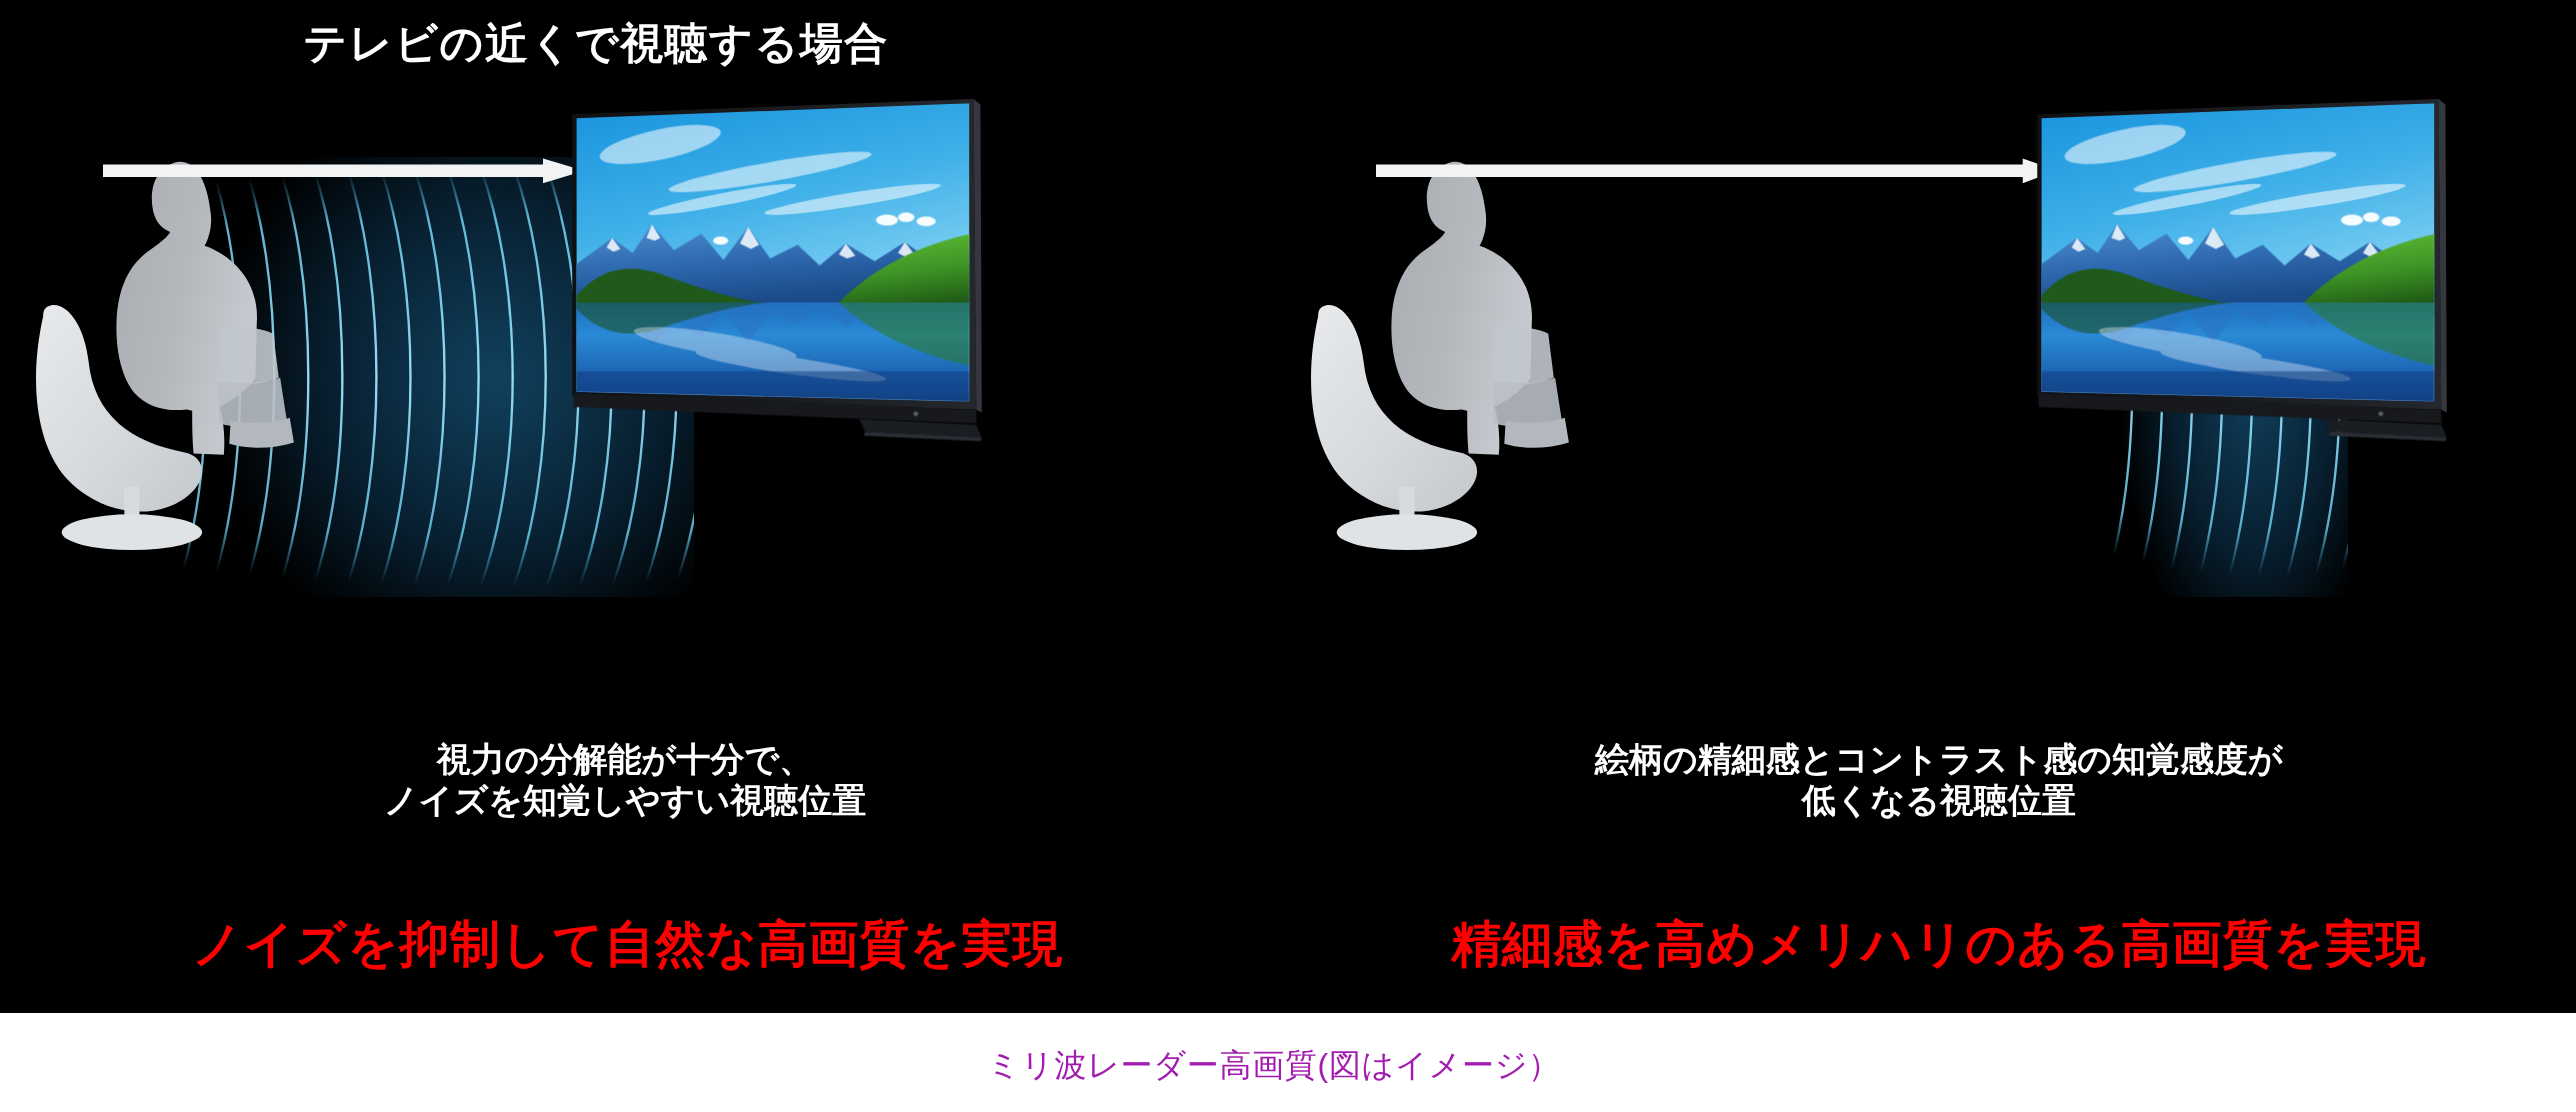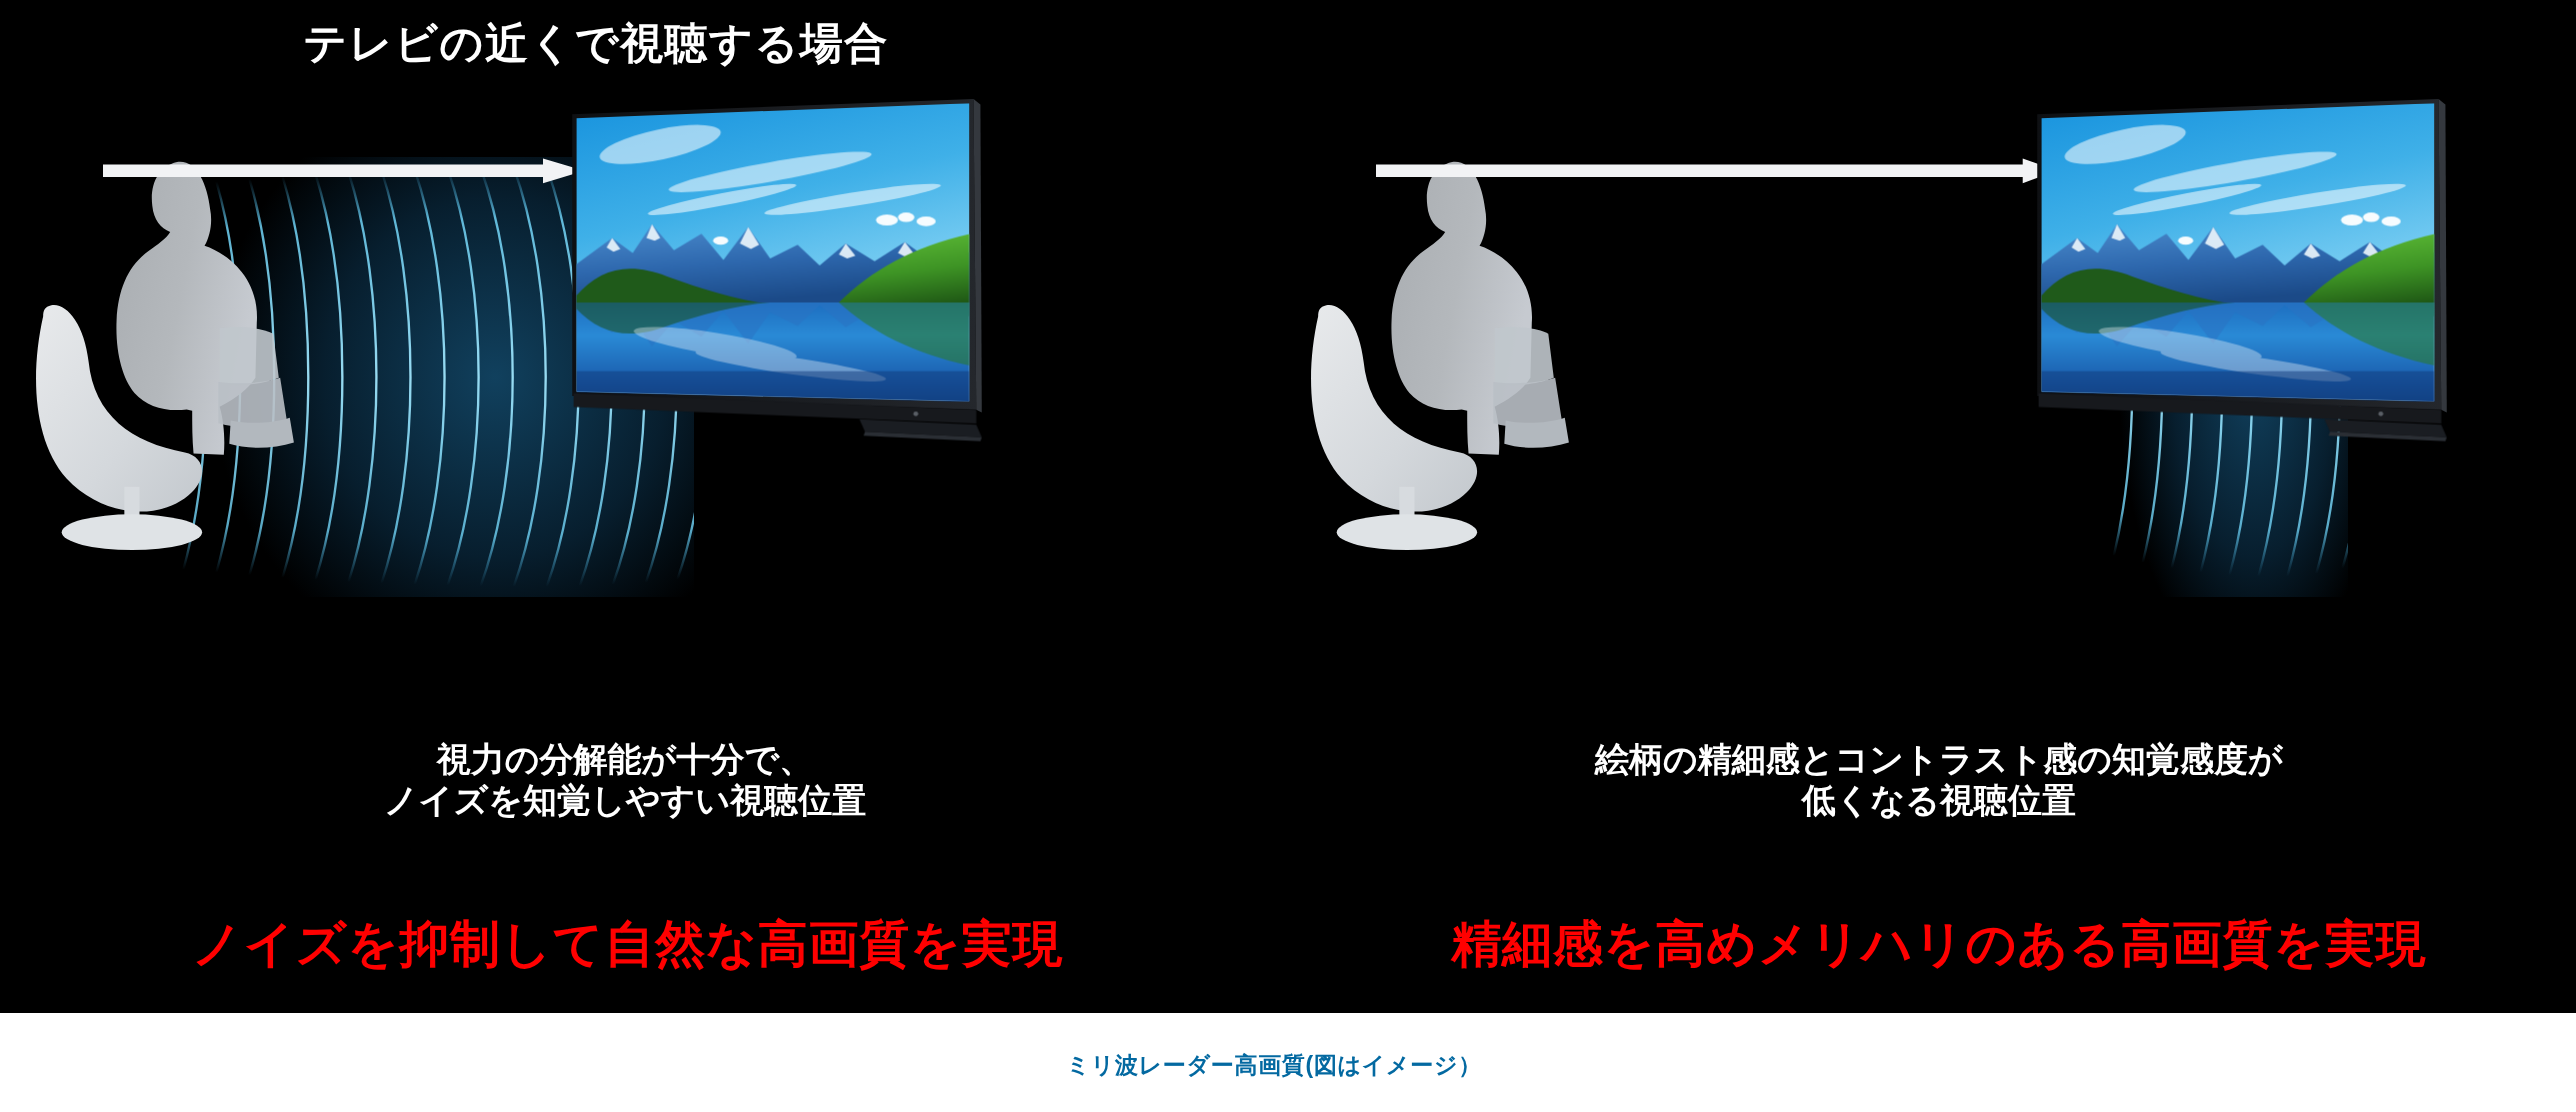--- a/index.html
+++ b/index.html
@@ -86,22 +86,22 @@
   }
   .panel.left  .headline { top:911px; transform:translateX(-16.5px); }
   .panel.right .headline { top:911px; transform:translateX(6.9px); }
 
   
   .footer {
     position:absolute; left:0; top:1013px; width:2576px; height:99px;
     background:#ffffff; display:flex; align-items:center; justify-content:center;
   }
   .footer-text {
-    color:#0369a1; font-family:"Liberation Sans", sans-serif;
-    font-size:23px; font-weight:700; letter-spacing:0.7px; white-space:nowrap;
+    color:#a21caf; font-family:"Liberation Sans", sans-serif;
+    font-size:32px; font-weight:400; letter-spacing:0.7px; white-space:nowrap;
     transform:translate(-13.8px,2.8px);
   }
 </style>
 </head>
 <body>
 
 <div id="figure">
 
   <div class="stage">
 

